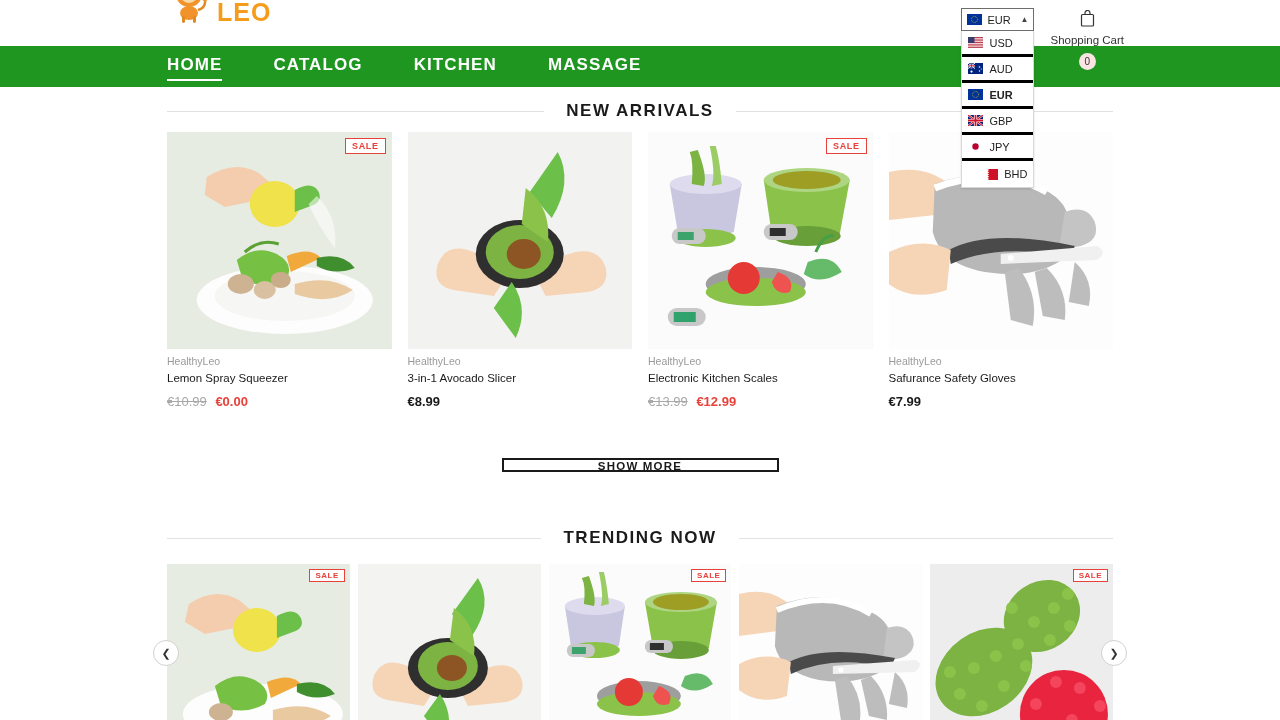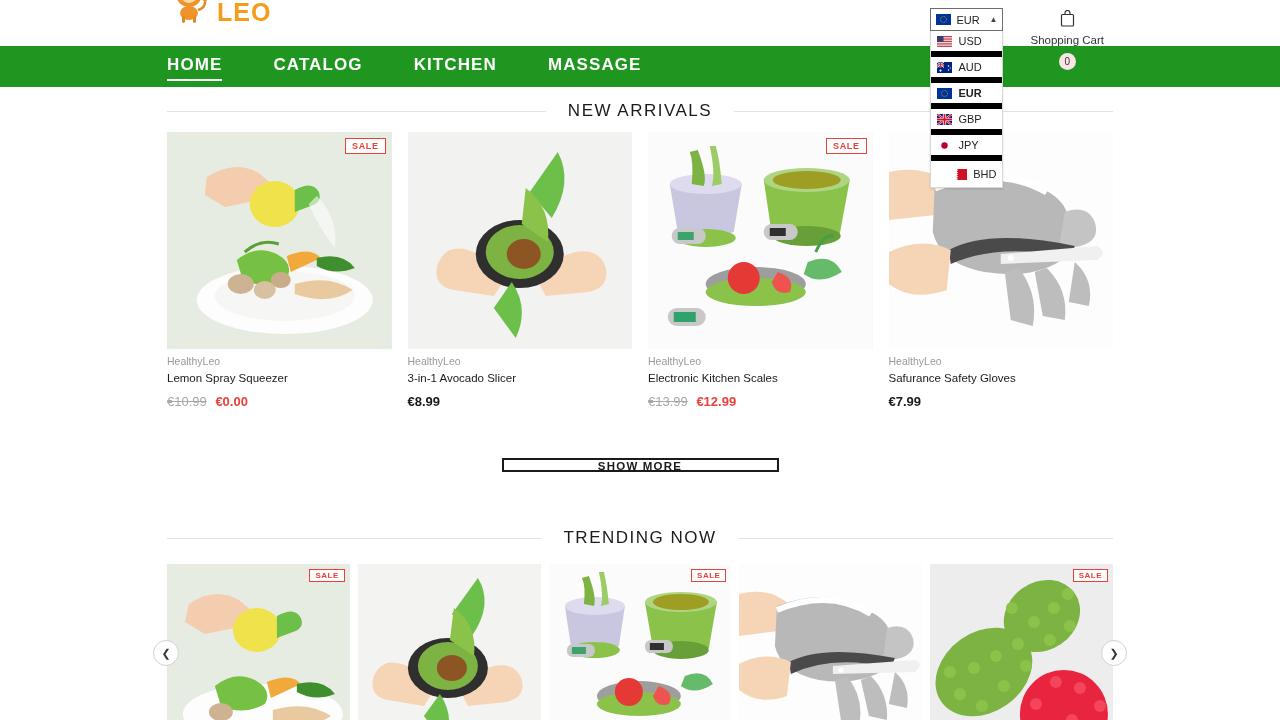--- a/index.html
+++ b/index.html
@@ -27,22 +27,22 @@
   .logo-healthy {
     font-size: 25px; font-weight: bold; letter-spacing: 1px;
     color: #4caf27;
   }
   .logo-leo {
     font-size: 25px; font-weight: bold; letter-spacing: 1px;
     color: #f59c1a;
   }
 
   .header-right {
-    position: absolute; right: 176px; top: 8px;
-    display: flex; align-items: flex-start; gap: 27px;
+    position: absolute; right: 156px; top: 8px;
+    display: flex; align-items: flex-start; gap: 16px;
   }
 
   
   .currency-wrap { position: relative; }
   .currency-btn {
     width: 73px; height: 23px;
     border: 1px solid #6d6d6d;
     background: #fff;
     display: flex; align-items: center; gap: 5px;
     padding: 0 5px;
@@ -57,21 +57,21 @@
     border: 1px solid #d8d8d8;
     border-top: none;
     z-index: 50;
     box-shadow: 0 1px 2px rgba(0,0,0,.12);
   }
   .currency-item {
     height: 26px;
     display: flex; align-items: center; gap: 6px;
     padding: 0 6px;
     font-size: 11px; color: #222;
-    border-bottom: 6px solid #000000;
+    border-bottom: 3px solid #000000;
     cursor: pointer;
   }
   .currency-item:last-child { border-bottom: none; justify-content: flex-end; }
   .currency-item.selected { font-weight: bold; }
   .flag { width: 15px; height: 11px; display: block; flex: 0 0 15px; }
 
   
   .cart {
     display: flex; align-items: center; gap: 7px;
     font-size: 11.5px; color: #333; cursor: pointer;
@@ -111,21 +111,21 @@
   }
 
   
   .section-head {
     display: flex; align-items: center;
     width: 946px; margin: 0 auto;
     padding-top: 14px;
   }
   .section-head .rule { flex: 1; height: 1px; background: #e2e2e2; }
   .section-head .title {
-    font-size: 17px; font-weight: normal; letter-spacing: 1.5px;
+    font-size: 17px; font-weight: bold; letter-spacing: 1.5px;
     color: #1a1a1a; padding: 0 22px; white-space: nowrap;
   }
 
   
   .grid {
     width: 946px; margin: 11px auto 0;
     display: grid; grid-template-columns: repeat(4, 1fr);
     column-gap: 16px;
   }
   .card { position: relative; }

